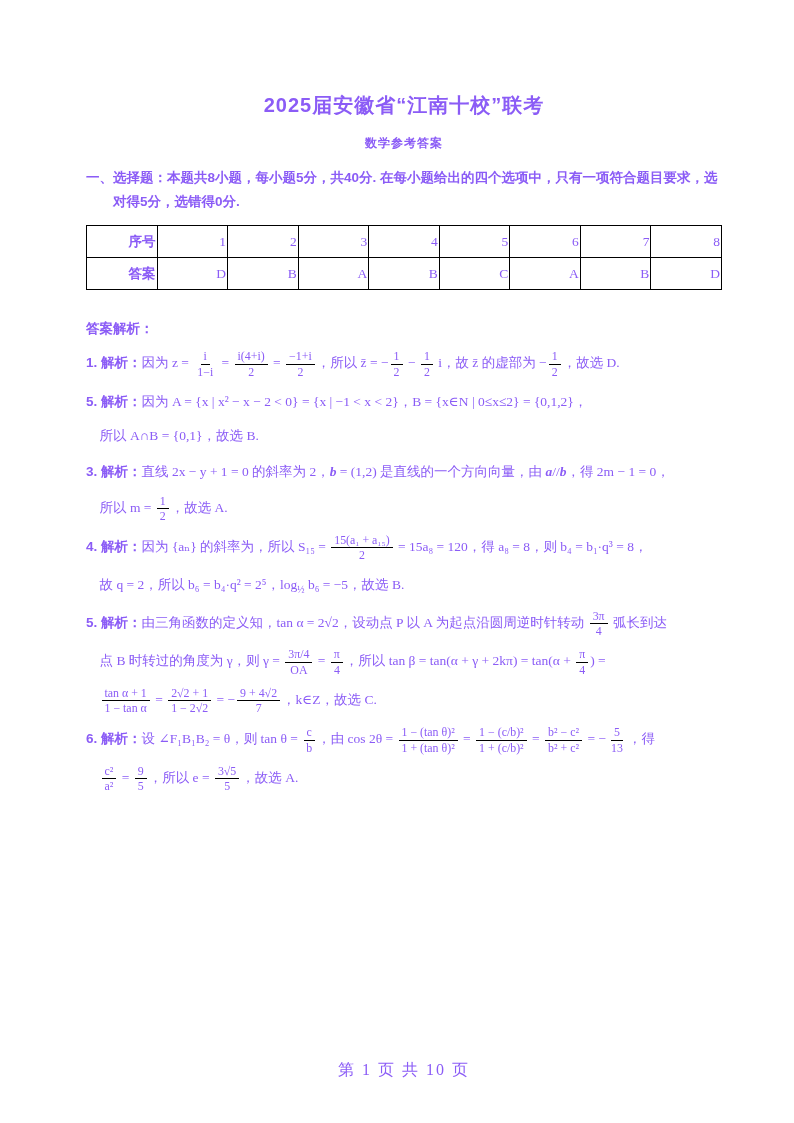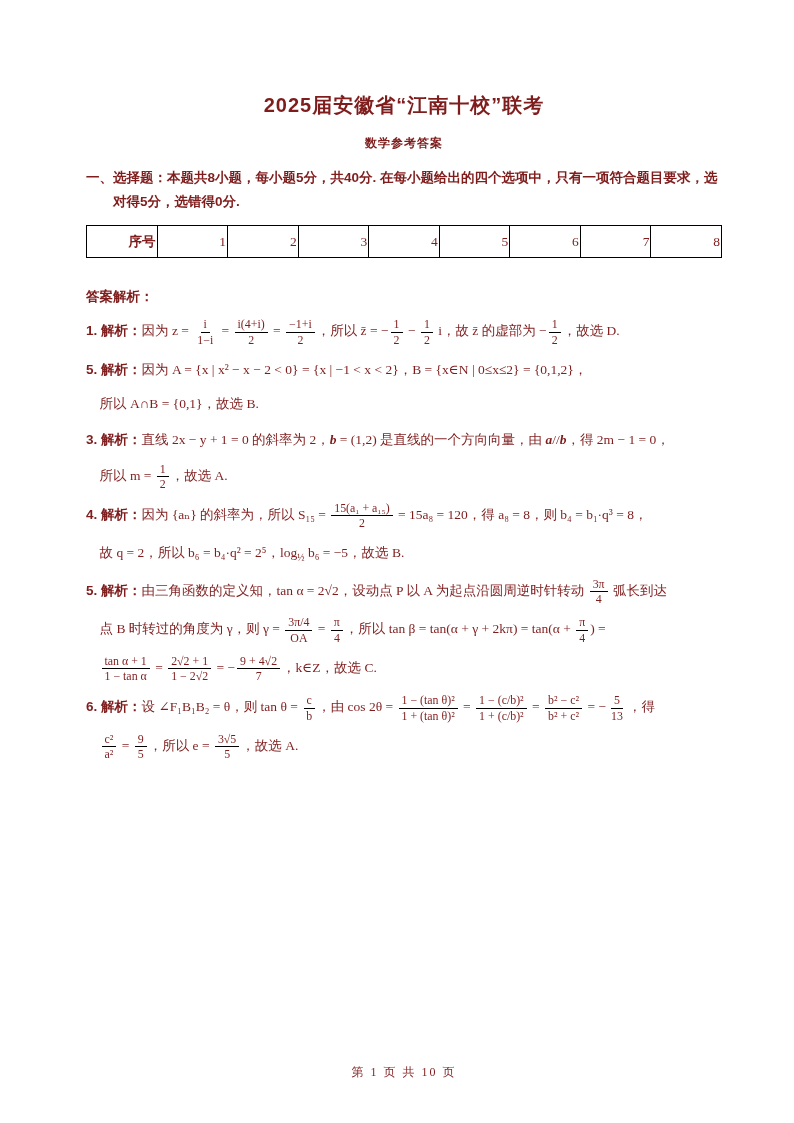--- a/index.html
+++ b/index.html
@@ -1,21 +1,21 @@
 <!DOCTYPE html>
 <html><head>
 <meta charset="utf-8">
 <style>
   html,body{margin:0;padding:0;background:#9a9a9a;}
   .page{
     width:794px;height:1123px;margin:0 auto;background:#ffffff;
     box-sizing:border-box;padding:92px 72px 42px 86px;
     display:flex;flex-direction:column;
     font-family:"Liberation Serif","DejaVu Serif",serif;
-    font-size:13.5px;color:#7f1d1d;
+    font-size:13.5px;color:#8b5cf6;
   }
   .title{
     font-size:20px;font-weight:bold;text-align:center;margin:0 0 16px;
     font-family:"Liberation Sans","DejaVu Sans",sans-serif;letter-spacing:1px;
   }
   .subtitle{
     font-size:12px;font-weight:bold;text-align:center;margin:0 0 14px;
     font-family:"Liberation Sans","DejaVu Sans",sans-serif;letter-spacing:1px;
   }
   .section-heading{
@@ -36,21 +36,21 @@
   .sol-label{font-weight:bold;font-family:"Liberation Sans","DejaVu Sans",sans-serif;}
   .bi{font-weight:bold;font-style:italic;}
   .frac{
     display:inline-flex;flex-direction:column;align-items:center;
     vertical-align:middle;font-size:0.88em;line-height:1.2;
     margin:0 2px;text-align:center;
   }
   .frac .num{border-bottom:1px solid #000;padding:0 3px;white-space:nowrap;}
   .frac .den{padding:0 3px;white-space:nowrap;}
   .subsc{font-size:0.72em;vertical-align:sub;}
-  .footer{margin-top:auto;text-align:center;font-size:12px;letter-spacing:2px;}
+  .footer{margin-top:auto;text-align:center;font-size:16px;letter-spacing:2px;}
 </style>
 </head>
 <body>
 
 <div class="page">
 
   <h1 class="title">2025届安徽省“江南十校”联考</h1>
   <h2 class="subtitle">数学参考答案</h2>
 
   <p class="section-heading">一、选择题：本题共8小题，每小题5分，共40分. 在每小题给出的四个选项中，只有一项符合题目要求，选对得5分，选错得0分.</p>
@@ -60,20 +60,31 @@
       <tr>
         <td class="lbl">序号</td>
         <td>1</td>
         <td>2</td>
         <td>3</td>
         <td>4</td>
         <td>5</td>
         <td>6</td>
         <td>7</td>
         <td>8</td>
+      </tr>
+      <tr>
+        <td class="lbl">答案</td>
+        <td>D</td>
+        <td>B</td>
+        <td>A</td>
+        <td>B</td>
+        <td>C</td>
+        <td>A</td>
+        <td>B</td>
+        <td>D</td>
       </tr>
     </tbody>
   </table>
 
   <p class="analysis-label">答案解析：</p>
 
   <div class="solutions">
       <div class="solution">
         <div class="sol-line"><span class="sol-label">1. 解析：</span><span>因为 z = </span><span class="frac">
             <span class="num">i</span>

